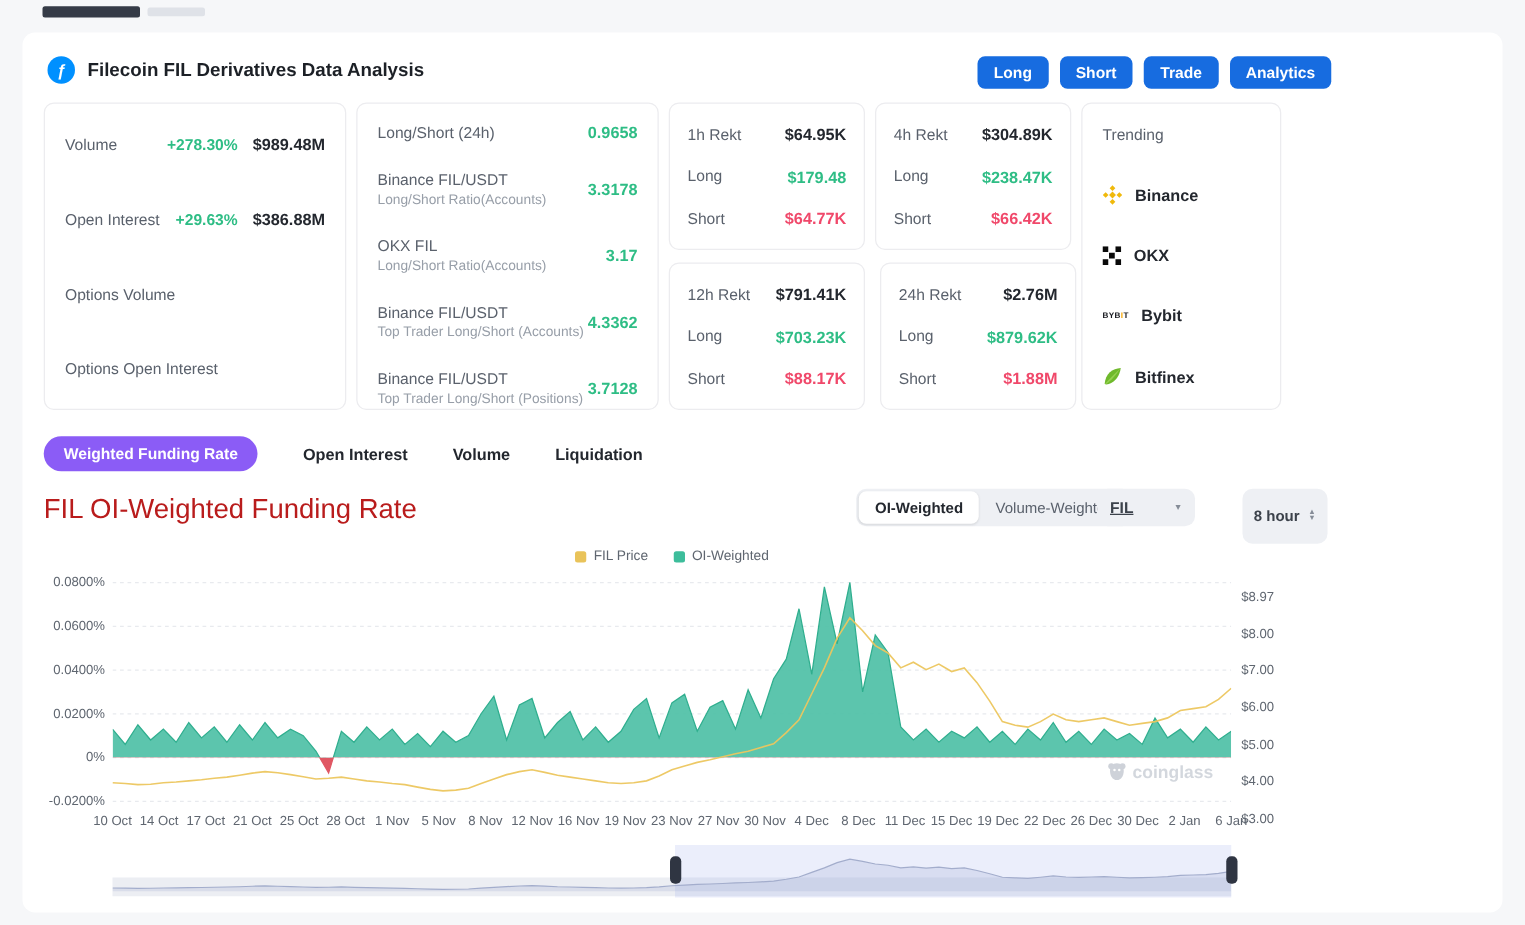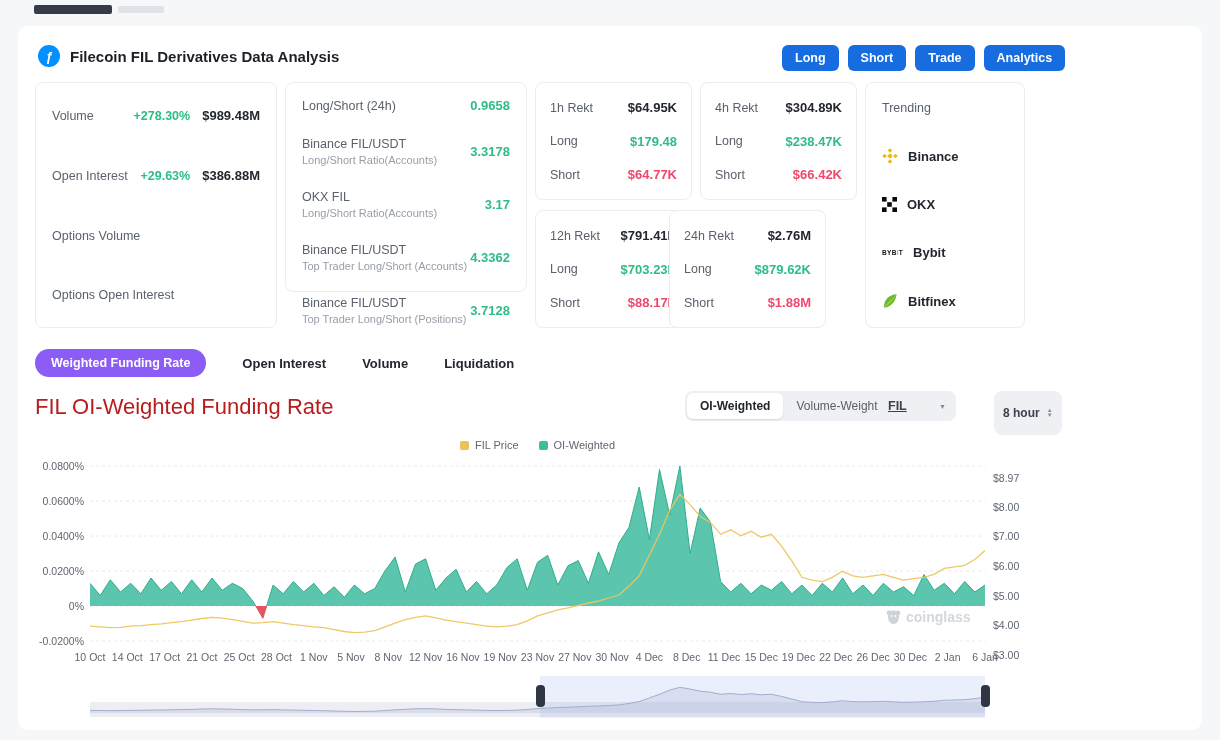--- a/index.html
+++ b/index.html
@@ -22,21 +22,21 @@
   .lbl{font-size:12.5px;color:#5a616c;}
   .val{font-size:13px;color:#23272e;font-weight:600;}
   .green{color:#2ebd85;}
   .red{color:#f0486a;}
   .chg{font-size:12.5px;font-weight:700;margin-left:auto;margin-right:12px;}
   .chg:empty,.sub:empty,.val:empty{display:none;}
   .sub{font-size:11px;color:#979ea8;margin-top:3px;}
   .ratio-val{font-size:13px;font-weight:600;}
 
   .overview-card{left:35px;top:82px;width:242px;height:246px;padding:25px 16px;}
-  .ratios-card{left:285px;top:82px;width:242px;height:210px;padding:15px 16px;gap:24px;}
+  .ratios-card{left:285px;top:82px;width:242px;height:246px;padding:15px 16px;gap:24px;}
   .rekt-card{width:157px;height:118px;padding:17px 14px;}
   .trending-card{left:865px;top:82px;width:160px;height:246px;padding:18px 16px;}
   .tr-item{display:flex;align-items:center;gap:10px;cursor:pointer;}
   .tr-name{font-size:13px;font-weight:700;color:#23272e;}
   .bybit-word{font-size:6.5px;font-weight:800;color:#12141a;letter-spacing:.3px;}
   .bybit-word i{color:#f7a600;font-style:normal;}
 
   
   .tabs{position:absolute;left:35px;top:349px;display:flex;align-items:center;gap:36px;}
   .tab{font-size:13px;font-weight:700;color:#23272e;cursor:pointer;}
@@ -189,21 +189,21 @@
       </div>
     <div class="row">
         <span class="lbl">Long</span>
         <span class="val green">$703.23K</span>
       </div>
     <div class="row">
         <span class="lbl">Short</span>
         <span class="val red">$88.17K</span>
       </div>
   </div>
-  <div class="card rekt-card" style="left:669px;top:210px;">
+  <div class="card rekt-card" style="left:704px;top:210px;">
     <div class="row">
         <span class="lbl">24h Rekt</span>
         <span class="val">$2.76M</span>
       </div>
     <div class="row">
         <span class="lbl">Long</span>
         <span class="val green">$879.62K</span>
       </div>
     <div class="row">
         <span class="lbl">Short</span>

